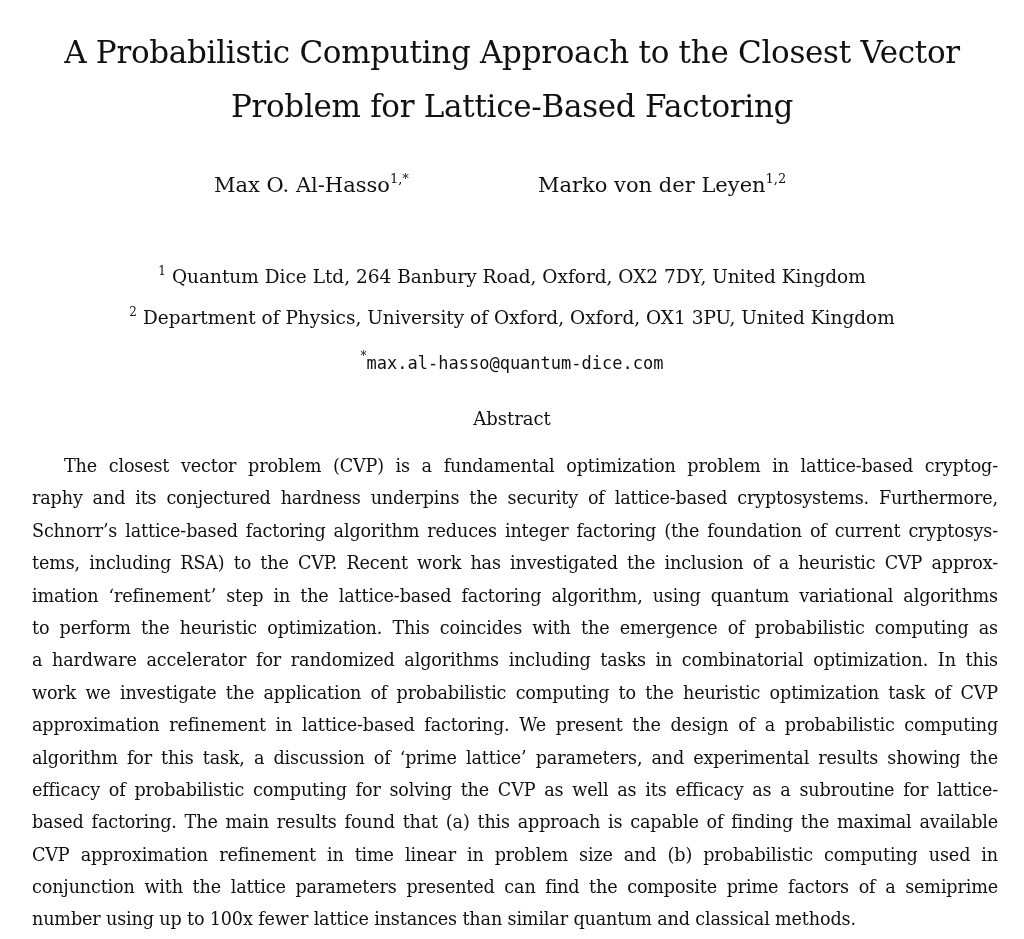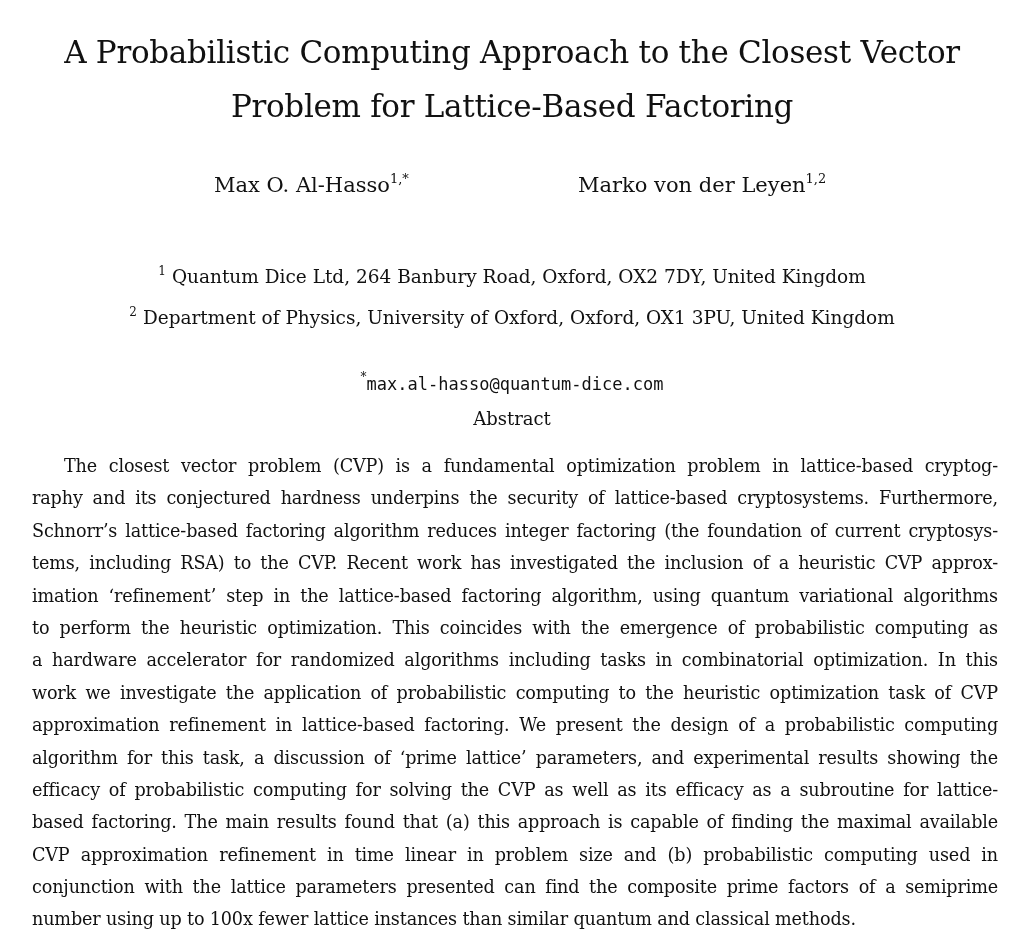--- a/index.html
+++ b/index.html
@@ -41,21 +41,21 @@
       width: 928px;
       height: 32px;
     }
     .author {
       position: absolute;
       font-size: 21px;
       line-height: 32px;
       white-space: nowrap;
     }
     .author.a1 { left: 214px; }
-    .author.a2 { left: 538px; margin-left: 40px; }
+    .author.a2 { left: 538px; }
     sup {
       font-size: 13px;
       vertical-align: 9px;
       line-height: 0;
     }
 
     .affil {
       position: absolute;
       left: 0;
       width: 1024px;
@@ -63,21 +63,21 @@
       font-size: 18.5px;
       line-height: 28px;
       white-space: nowrap;
     }
     .affil.f1 { top: 263px; }
     .affil.f2 { top: 304px; }
     .affil sup { font-size: 12px; vertical-align: 8px; margin-right: 6px; }
 
     .email {
       position: absolute;
-      top: 370px;
+      top: 349px;
       left: 0;
       width: 1024px;
       text-align: center;
       font-family: "DejaVu Sans Mono", "Liberation Mono", monospace;
       font-size: 17px;
       line-height: 28px;
       white-space: nowrap;
     }
     .email sup { font-family: "DejaVu Serif", "Liberation Serif", serif; font-size: 12px; vertical-align: 9px; }
 

